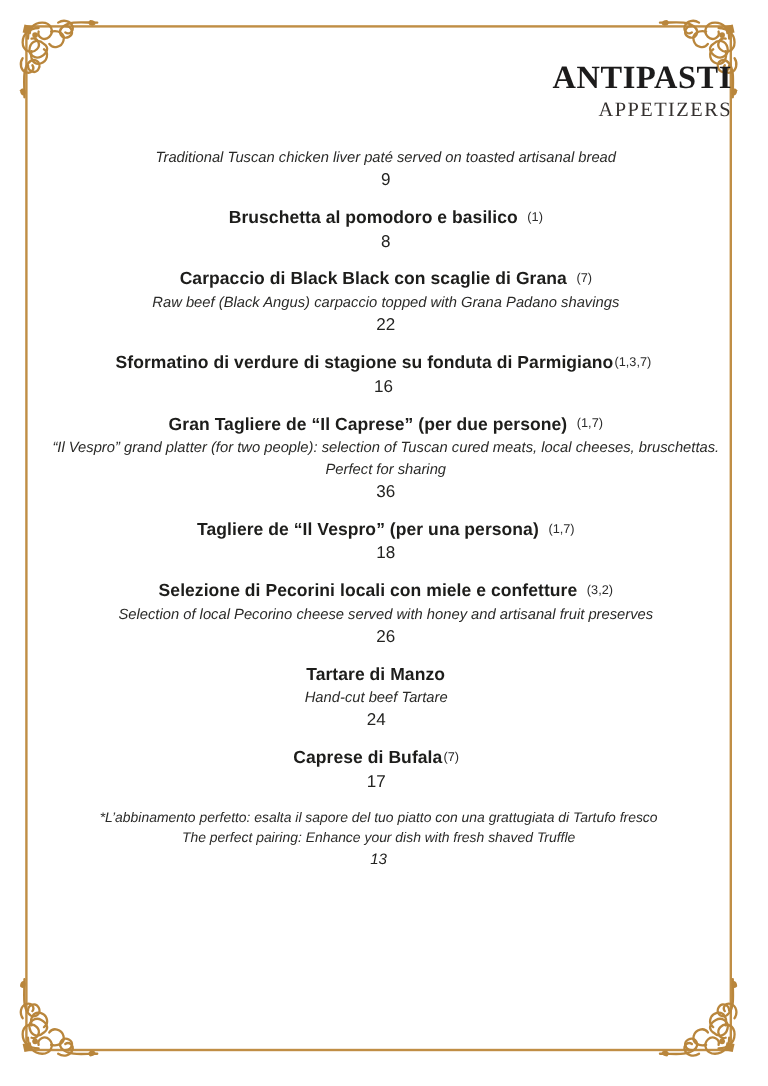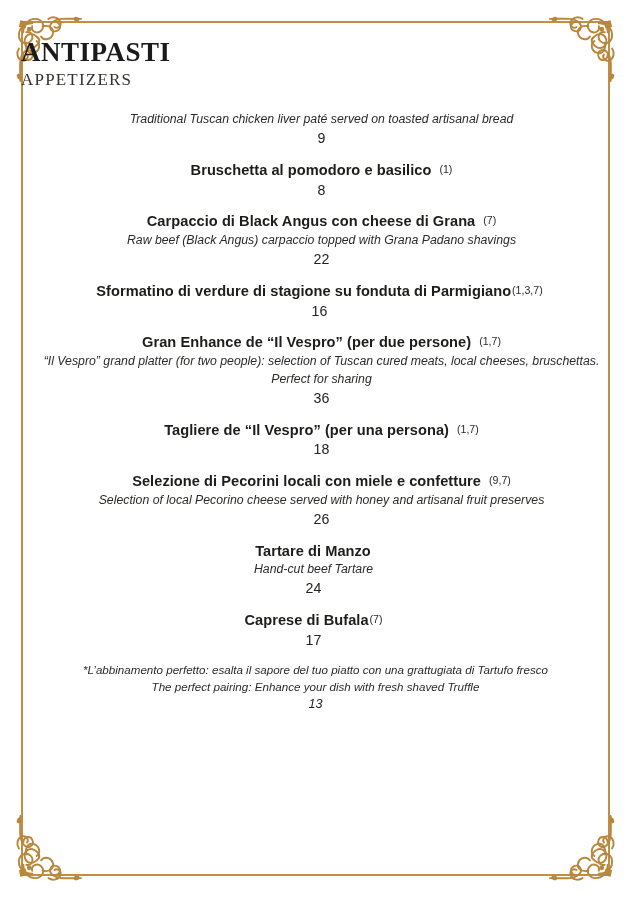--- a/index.html
+++ b/index.html
@@ -48,22 +48,22 @@
     position: absolute;
     left: 21px;
     right: 30px;
     top: 21px;
     bottom: 29px;
     padding: 0;
     box-sizing: border-box;
   }
 
   .header-block {
-    text-align: left;
-    padding-top: 17px;
+    text-align: right;
+    padding-top: 29px;
   }
   .section-title {
     font-family: "Liberation Serif", "DejaVu Serif", serif;
     font-weight: bold;
     font-size: 27px;
     letter-spacing: 0.5px;
     line-height: 1.06;
     color: #1c1b1b;
     margin: 0;
   }
@@ -258,52 +258,52 @@
 
       <div class="menu-item nudge-r6">
         <span class="name-line">
           <span class="item-name">Bruschetta al pomodoro e basilico</span><span class="item-allergen spaced">(1)</span>
         </span>
         <div class="item-price">8</div>
       </div>
 
       <div class="menu-item nudge-r6">
         <span class="name-line">
-          <span class="item-name">Carpaccio di Black Angus con cheese di Grana</span><span class="item-allergen spaced">(7)</span>
+          <span class="item-name">Carpaccio di Black Black con scaglie di Grana</span><span class="item-allergen spaced">(7)</span>
         </span>
         <div class="item-desc">Raw beef (Black Angus) carpaccio topped with Grana Padano shavings</div>
         <div class="item-price">22</div>
       </div>
 
       <div class="menu-item nudge-r4">
         <span class="name-line">
           <span class="item-name">Sformatino di verdure di stagione su fonduta di Parmigiano</span><span class="item-allergen tight">(1,3,7)</span>
         </span>
         <div class="item-price">16</div>
       </div>
 
       <div class="menu-item nudge-r6">
         <span class="name-line">
-          <span class="item-name">Gran Enhance de “Il Vespro” (per due persone)</span><span class="item-allergen spaced">(1,7)</span>
+          <span class="item-name">Gran Tagliere de “Il Caprese” (per due persone)</span><span class="item-allergen spaced">(1,7)</span>
         </span>
         <div class="item-desc">“Il Vespro” grand platter (for two people): selection of Tuscan cured meats, local cheeses, bruschettas.</div>
         <div class="item-desc">Perfect for sharing</div>
         <div class="item-price">36</div>
       </div>
 
       <div class="menu-item nudge-r6">
         <span class="name-line">
           <span class="item-name">Tagliere de “Il Vespro” (per una persona)</span><span class="item-allergen spaced">(1,7)</span>
         </span>
         <div class="item-price">18</div>
       </div>
 
       <div class="menu-item nudge-r6">
         <span class="name-line">
-          <span class="item-name">Selezione di Pecorini locali con miele e confetture</span><span class="item-allergen spaced">(9,7)</span>
+          <span class="item-name">Selezione di Pecorini locali con miele e confetture</span><span class="item-allergen spaced">(3,2)</span>
         </span>
         <div class="item-desc">Selection of local Pecorino cheese served with honey and artisanal fruit preserves</div>
         <div class="item-price">26</div>
       </div>
 
       <div class="menu-item nudge-l2">
         <span class="name-line">
           <span class="item-name">Tartare di Manzo</span><span class="item-allergen tight"></span>
         </span>
         <div class="item-desc">Hand-cut  beef Tartare</div>

